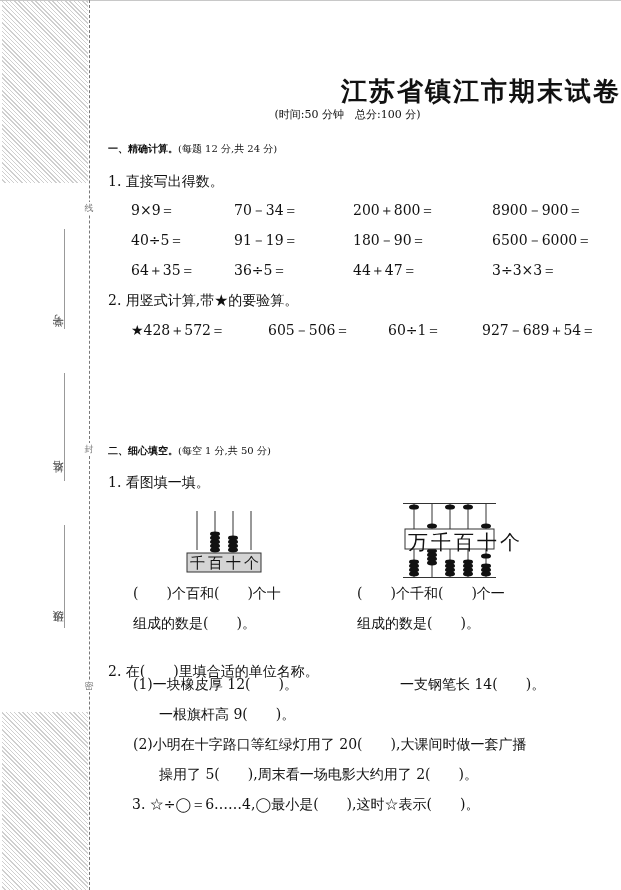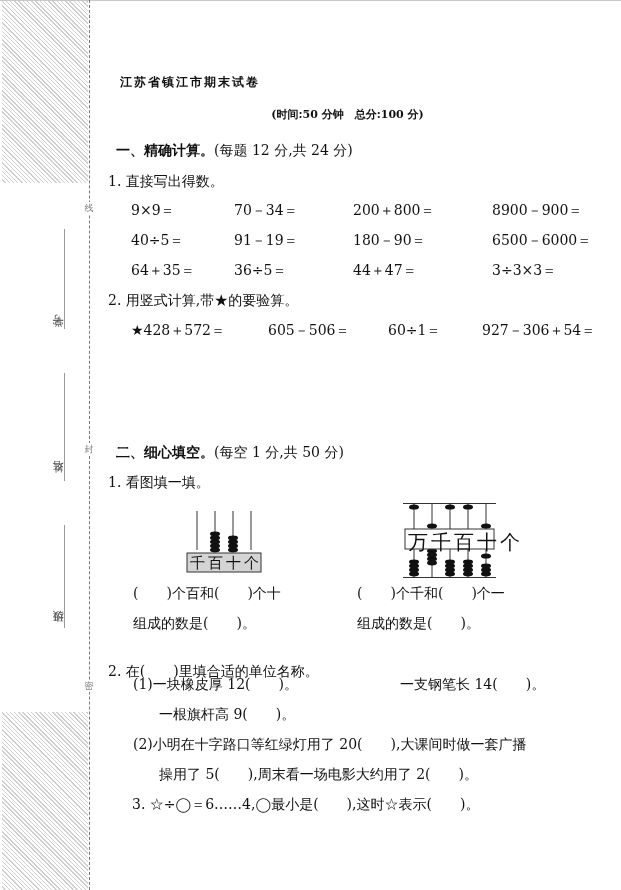--- a/index.html
+++ b/index.html
@@ -22,28 +22,28 @@
   .cutchar {
     position:absolute; left:83px; width:12px; font-size:9px; color:#777;
     background:#fff; text-align:center; line-height:12px;
   }
   .vfield { position:absolute; left:64px; width:1px; background:#999; }
   .vlabel {
     position:absolute; left:52px; font-size:11px; color:#555;
     writing-mode: vertical-rl; transform: rotate(180deg); letter-spacing:2px;
   }
   .title {
-    position:absolute; left:0; right:0; top:74px; text-align:left;
-    font-size:12px; font-weight:bold; letter-spacing:2px; padding-left:120px; box-sizing:border-box;
+    position:absolute; left:0; right:0; top:74px; text-align:right;
+    font-size:26px; font-weight:bold; letter-spacing:2px; padding-left:120px; box-sizing:border-box;
   }
   .subtitle {
     position:absolute; left:0; right:0; top:107px; text-align:center;
-    font-size:11px; padding-left:74px; box-sizing:border-box;font-weight:bold;
+    font-size:11px; padding-left:74px; box-sizing:border-box;
   }
-  .sec { position:absolute; left:116px; font-size:14px; }
+  .sec { position:absolute; left:108px; font-size:10px; }
   .sec b { font-weight:bold; }
   .q { position:absolute; left:108px; font-size:14px; }
   .row { position:absolute; left:131px; width:480px; font-size:14px; }
   .cell { position:absolute; top:0; white-space:nowrap; }
   .line { position:absolute; font-size:14px; white-space:nowrap; }
   .abacus { position:absolute; }
 </style>
 </head>
 <body>
 
@@ -88,21 +88,21 @@
   <span class="cell" style="left:103px">36÷5＝</span>
   <span class="cell" style="left:222px">44＋47＝</span>
   <span class="cell" style="left:361px">3÷3×3＝</span>
 </div>
 
 <div class="q" style="top:292px;">2. 用竖式计算,带★的要验算。</div>
 <div class="row" style="top:322px; left:131px;">
   <span class="cell" style="left:0">★428＋572＝</span>
   <span class="cell" style="left:137px">605－506＝</span>
   <span class="cell" style="left:257px">60÷1＝</span>
-  <span class="cell" style="left:351px">927－306＋54＝</span>
+  <span class="cell" style="left:351px">927－689＋54＝</span>
 </div>
 
 <div class="sec" style="top:444px;">
   <b>二、细心填空。</b><span>(每空 1 分,共 50 分)</span>
 </div>
 <div class="q" style="top:474px;">1. 看图填一填。</div>
 
 <svg class="abacus" style="left:185px; top:508px;" width="80" height="70">
   <g stroke="#333" stroke-width="1">
     <line x1="12" y1="3" x2="12" y2="42"></line>

